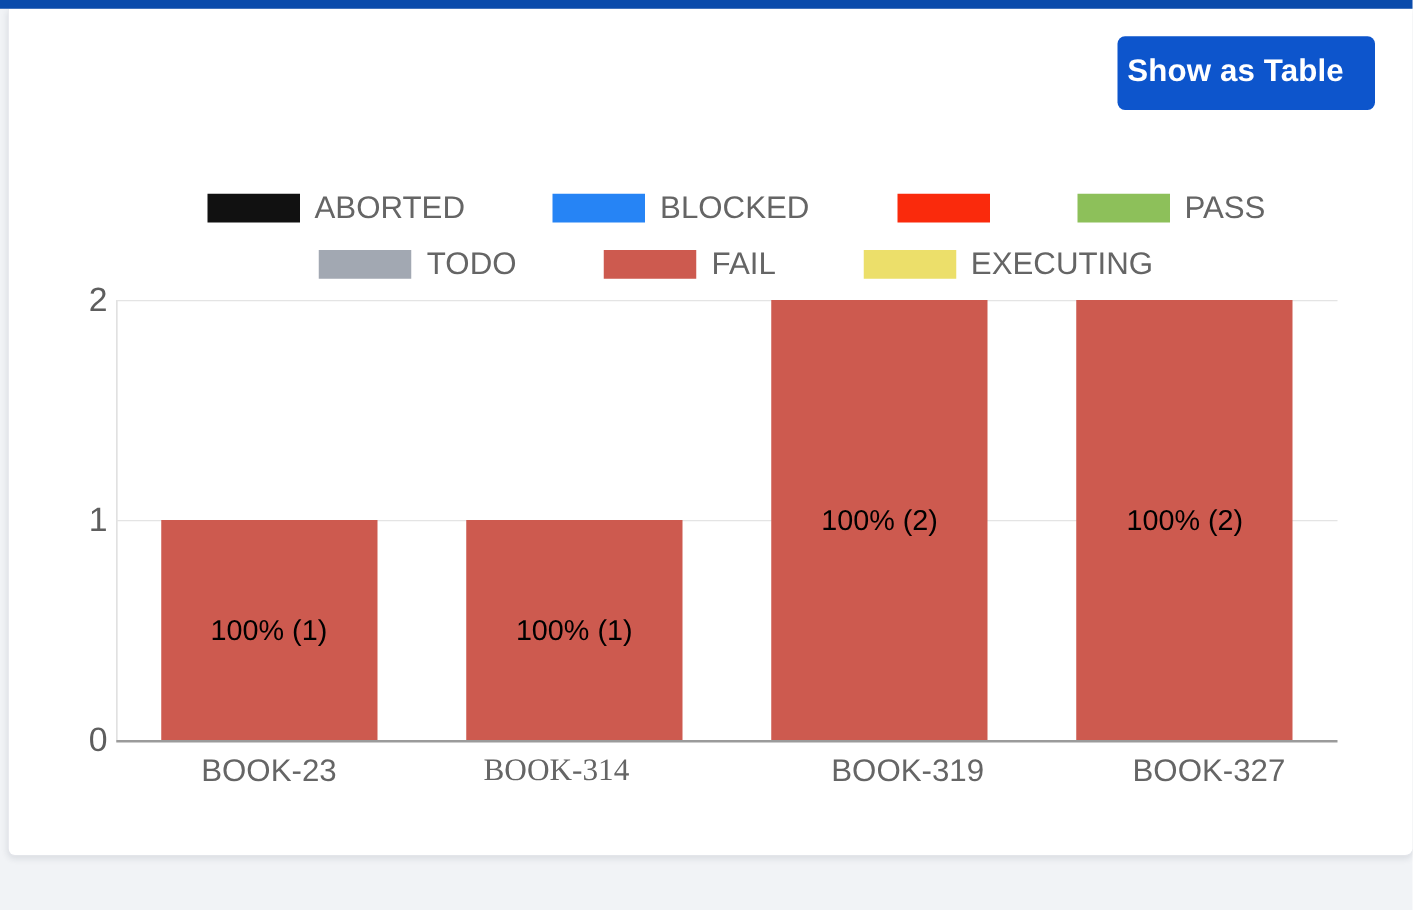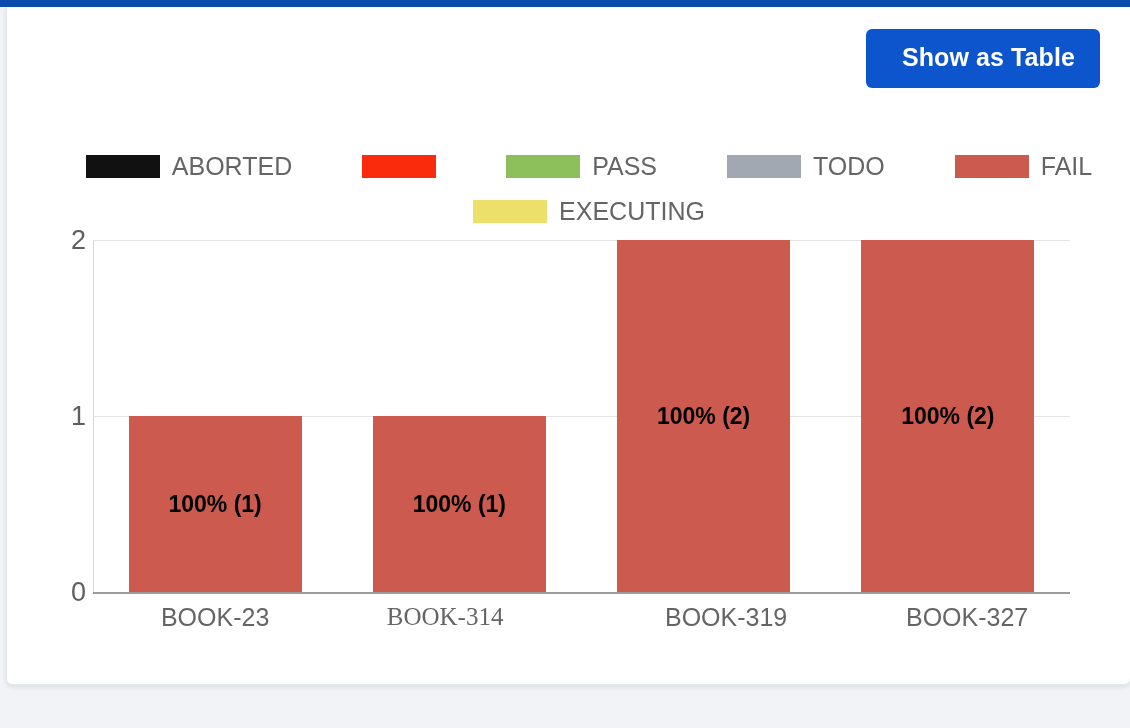--- a/index.html
+++ b/index.html
@@ -56,21 +56,21 @@
     justify-content: flex-end;
   }
   .btn-primary {
     background: #0d55cc;
     color: #ffffff;
     border: none;
     border-radius: 6px;
     font-family: "Liberation Sans", sans-serif;
     font-size: 25px;
     font-weight: bold;
-    padding: 16px 25px 18px 36px;
+    padding: 16px 25px 18px 8px;
     line-height: 1;
     cursor: pointer;
     letter-spacing: 0.1px;
   }
 
   
   .legend {
     position: absolute;
     left: 0;
     top: 152px;
@@ -163,21 +163,21 @@
     justify-content: flex-end;
   }
   .bar-seg {
     position: relative;
     display: flex;
     align-items: center;
     justify-content: center;
   }
   .bar-value {
     font-size: 23px;
-    font-weight: bold;
+    font-weight: normal;
     color: #000000;
     font-family: "Liberation Sans", sans-serif;
     white-space: nowrap;
   }
   .xlabels {
     position: absolute;
     left: 93px;
     top: 375px;
     width: 977px;
     height: 40px;
@@ -202,20 +202,24 @@
   <div class="card"></div>
 
   <div class="toolbar">
     <button class="btn-primary">Show as Table</button>
   </div>
 
   <div class="legend" id="legend">
       <div class="legend-item">
         <span class="legend-swatch" style="background: rgb(17, 17, 17);"></span>
         <span class="legend-label">ABORTED</span>
+      </div>
+      <div class="legend-item">
+        <span class="legend-swatch" style="background: rgb(38, 132, 245);"></span>
+        <span class="legend-label">BLOCKED</span>
       </div>
       <div class="legend-item">
         <span class="legend-swatch" style="background: rgb(250, 42, 12);"></span>
       </div>
       <div class="legend-item">
         <span class="legend-swatch" style="background: rgb(141, 192, 90);"></span>
         <span class="legend-label">PASS</span>
       </div>
       <div class="legend-item">
         <span class="legend-swatch" style="background: rgb(162, 168, 178);"></span>

